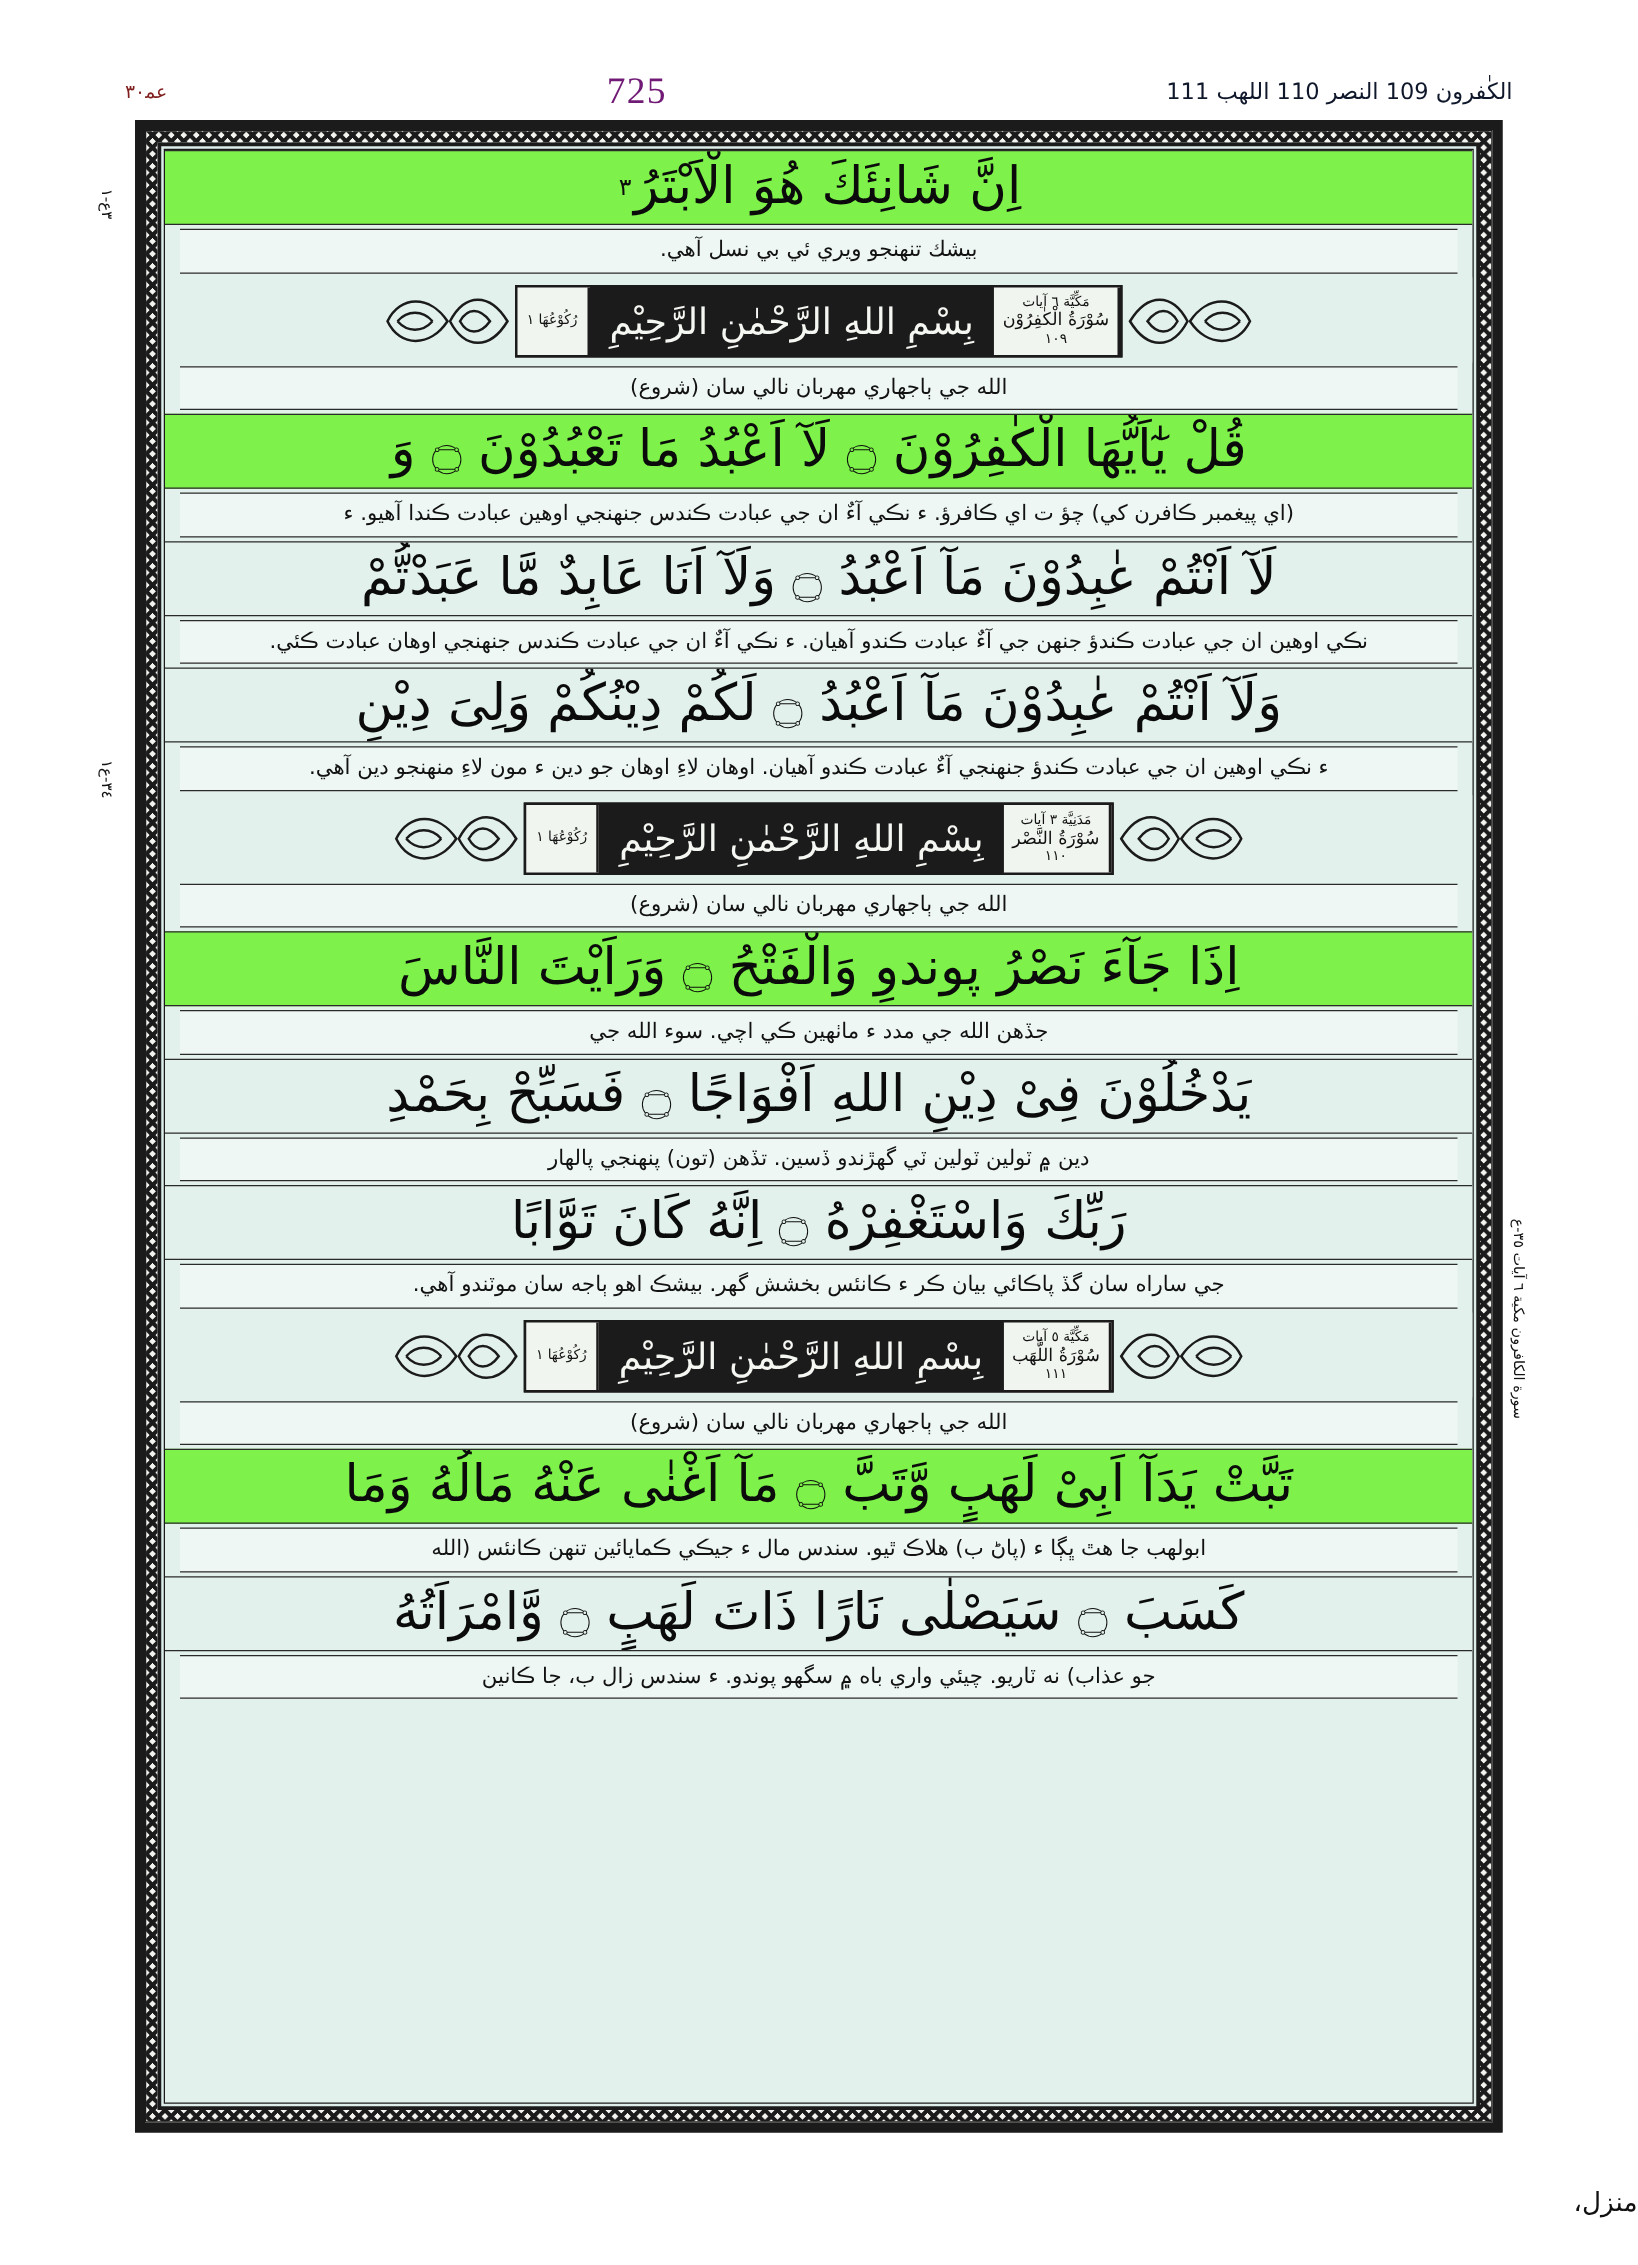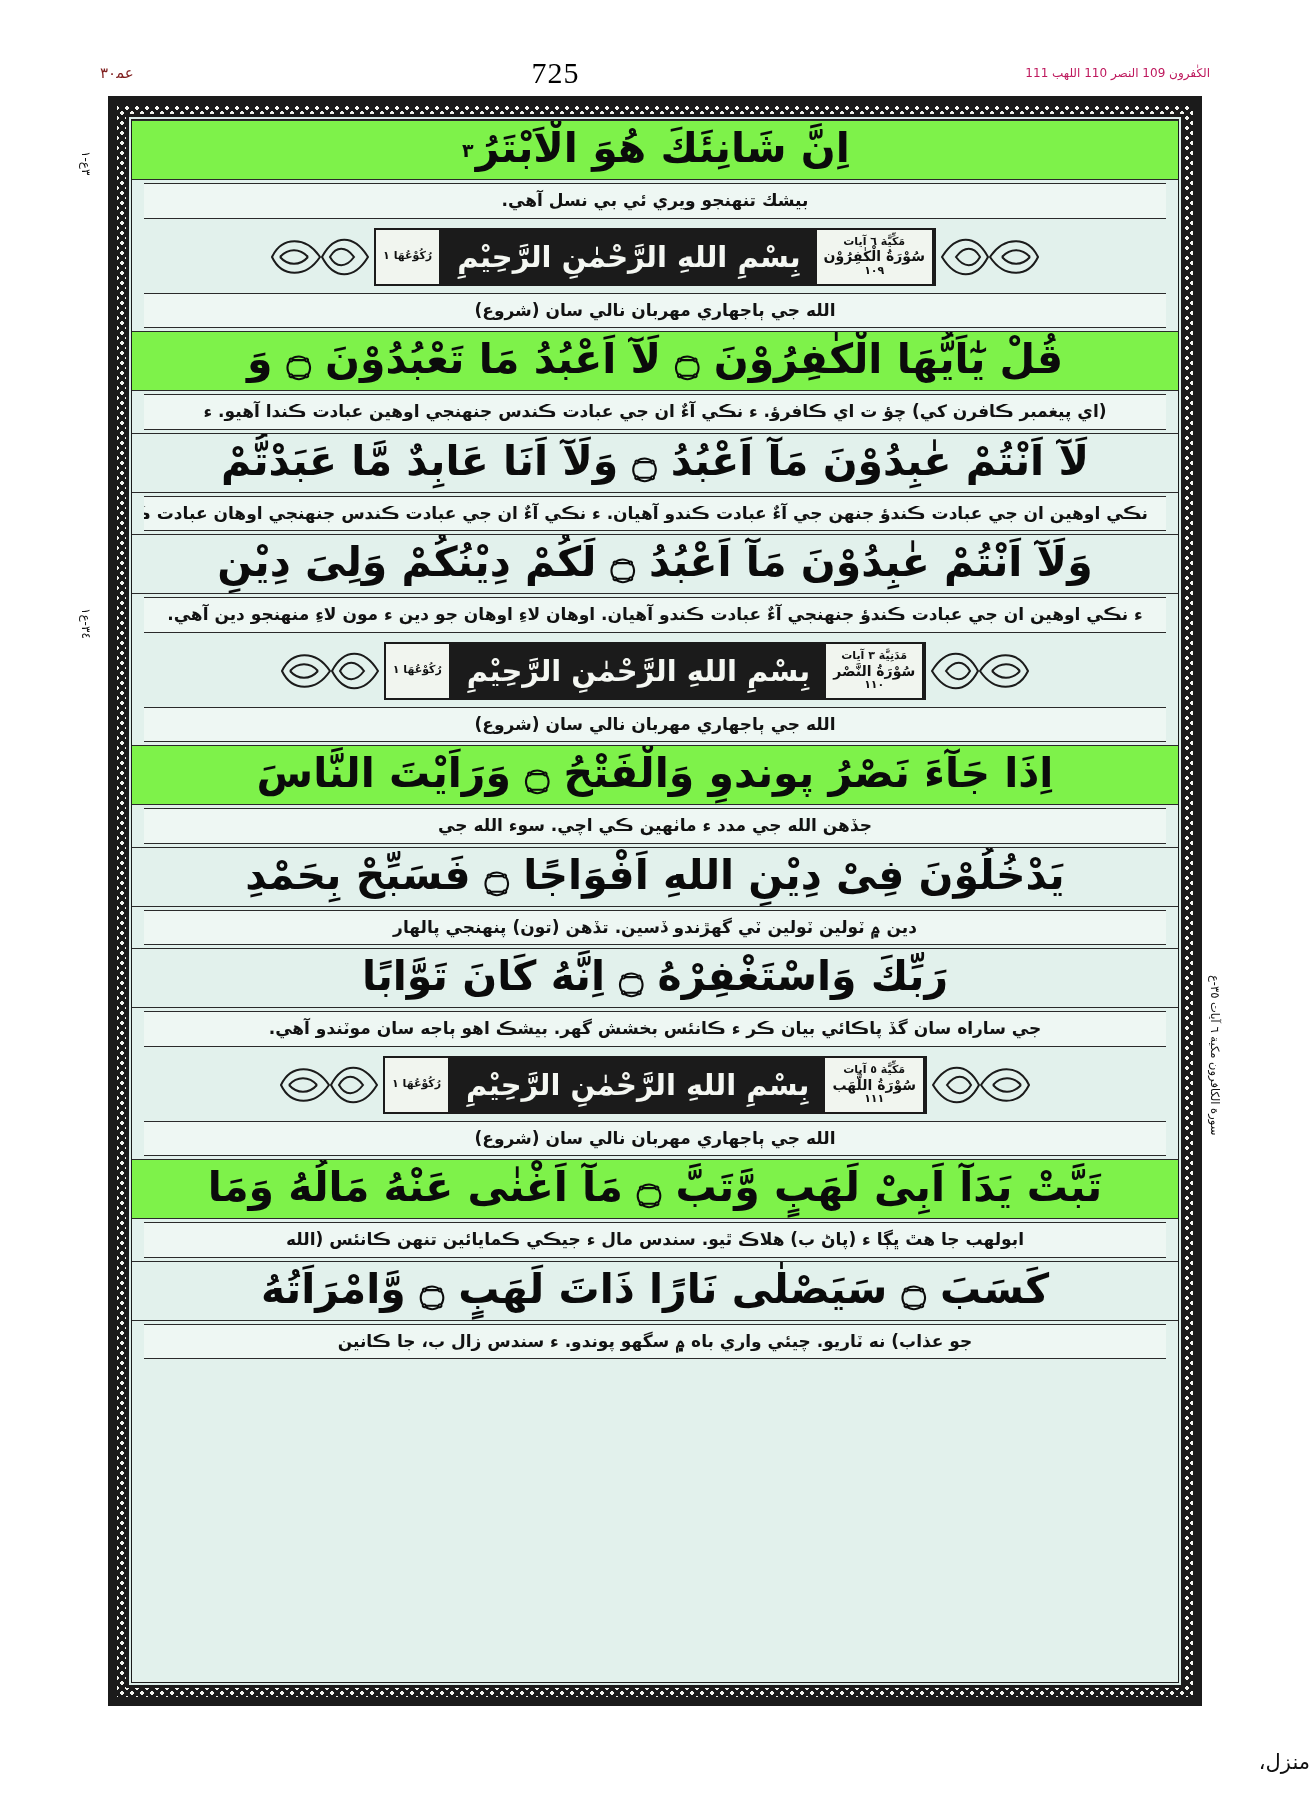--- a/index.html
+++ b/index.html
@@ -32,40 +32,39 @@
     direction: rtl;
   }
   .hdr-juz {
     font-size: 15px;
     color: #7f1d1d;
     font-family: "DejaVu Sans", sans-serif;
     white-space: nowrap;
   }
   .hdr-page {
     font-size: 30px;
-    color: #000000;
+    color: #701a75;
     font-family: "Liberation Serif", serif;
     letter-spacing: 1px;
   }
   .hdr-surahs {
-    font-size: 12px;
-    color: #be185d;
+    font-size: 18px;
+    color: #0f172a;
     white-space: nowrap;
     margin-left: 48px;
   }
 
   
   .frame-outer {
     position: absolute;
     left: 108px; top: 96px;
     width: 1094px; height: 1610px;
     border: 3px solid #1b1b1b;
     padding: 5px;
     background: #1b1b1b;
-    font-weight: bold;
   }
   .frame-weave {
     width: 100%; height: 100%;
     border: 1px solid #1b1b1b;
     background-color: #f2f4ef;
     background-image:
       repeating-linear-gradient(45deg, #1b1b1b 0 3px, rgba(0,0,0,0) 3px 7px),
       repeating-linear-gradient(-45deg, #1b1b1b 0 3px, rgba(0,0,0,0) 3px 7px);
     background-size: 10px 10px, 10px 10px;
     padding: 9px;

